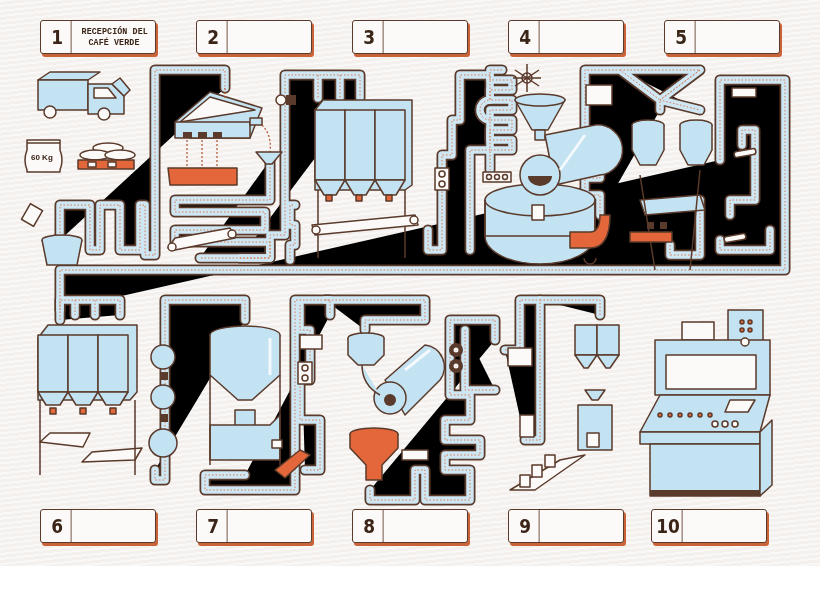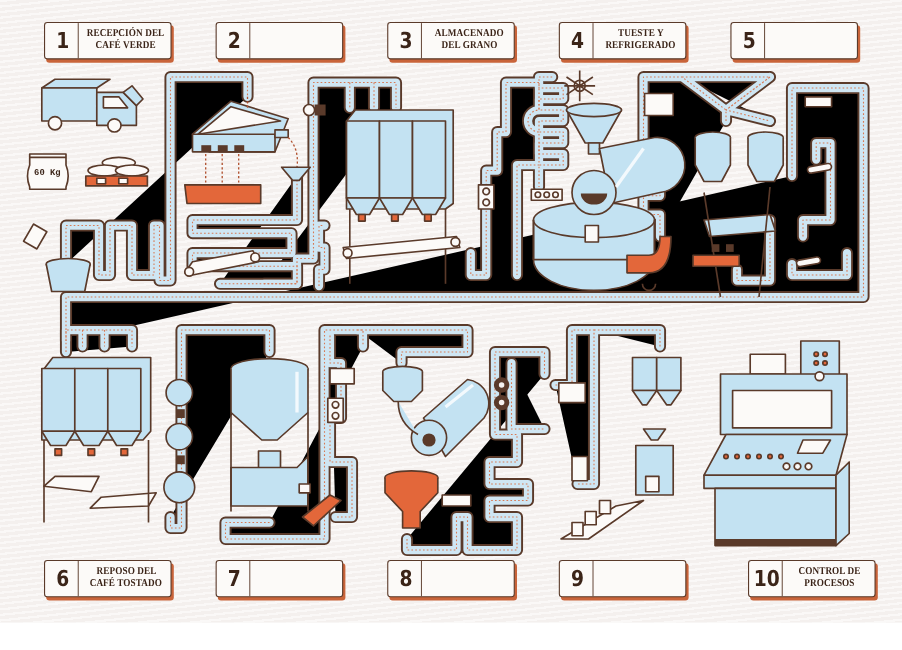--- a/index.html
+++ b/index.html
@@ -6,23 +6,23 @@
   body{width:820px;height:591px;background:#ffffff;position:relative;overflow:hidden;font-family:"DejaVu Sans Condensed","DejaVu Sans",sans-serif;}
   .canvas{position:absolute;left:0;top:0;width:820px;height:566px;
     background-color:#f4f0ee;
     background-image:repeating-linear-gradient(174deg,rgba(255,255,255,0.55) 0px,rgba(255,255,255,0.55) 2px,rgba(0,0,0,0) 2px,rgba(0,0,0,0) 5px);}
   svg.art{position:absolute;left:0;top:0;}
   .label{position:absolute;height:32px;display:flex;background:#fcfaf8;border:1.5px solid #5a3a2a;border-radius:3px;
     box-shadow:2px 3px 0 #c9643a;}
   .label .num{width:32px;display:flex;align-items:center;justify-content:center;border-right:1.5px solid #5a3a2a;
     font-family:"DejaVu Sans",sans-serif;font-weight:bold;font-size:20px;color:#3b2418;transform:scaleX(0.85);}
   .label .txt{flex:1;display:flex;flex-direction:column;align-items:center;justify-content:center;
-    font-family:Liberation Serif, serif;font-weight:bold;font-size:9.5px;line-height:11px;color:#3b2418;letter-spacing:0.1px;}
+    font-family:Liberation Mono, monospace;font-weight:bold;font-size:9.5px;line-height:11px;color:#3b2418;letter-spacing:0.1px;}
   .label .txt span{display:block;transform:scaleX(0.88);white-space:nowrap;}
-  .badge{position:absolute;font-family:Liberation Mono, monospace;font-weight:bold;font-size:8px;color:#3b2418;}
+  .badge{position:absolute;font-family:Liberation Sans, sans-serif;font-weight:bold;font-size:8px;color:#3b2418;}
 </style>
 </head>
 <body>
 
 <div class="canvas"></div>
 
 <svg class="art" width="820" height="566" viewBox="0 0 820 566">
   <defs>
     <style>
       .pipe{fill:none;stroke:#5a3a2a;stroke-width:11;stroke-linecap:round;stroke-linejoin:round;}
@@ -373,53 +373,37 @@
   <div class="txt">
       <span>RECEPCIÓN DEL</span>
       <span>CAFÉ VERDE</span>
     </div>
 </div>
 <div class="label" style="left:196px;top:20px;width:114px;">
   <div class="num">2</div>
 </div>
 <div class="label" style="left:352px;top:20px;width:114px;">
   <div class="num">3</div>
-  <div class="txt">
-      <span>ALMACENADO</span>
-      <span>DEL GRANO</span>
-    </div>
 </div>
 <div class="label" style="left:508px;top:20px;width:114px;">
   <div class="num">4</div>
-  <div class="txt">
-      <span>TUESTE Y</span>
-      <span>REFRIGERADO</span>
-    </div>
 </div>
 <div class="label" style="left:664px;top:20px;width:114px;">
   <div class="num">5</div>
 </div>
 
 <div class="label" style="left:40px;top:509px;width:114px;">
   <div class="num">6</div>
-  <div class="txt">
-      <span>REPOSO DEL</span>
-      <span>CAFÉ TOSTADO</span>
-    </div>
 </div>
 <div class="label" style="left:196px;top:509px;width:114px;">
   <div class="num">7</div>
 </div>
 <div class="label" style="left:352px;top:509px;width:114px;">
   <div class="num">8</div>
 </div>
 <div class="label" style="left:508px;top:509px;width:114px;">
   <div class="num">9</div>
 </div>
-<div class="label" style="left:680px;top:509px;width:114px;">
+<div class="label" style="left:651px;top:509px;width:114px;">
   <div class="num">10</div>
-  <div class="txt">
-      <span>CONTROL DE</span>
-      <span>PROCESOS</span>
-    </div>
 </div>
 
 <div class="badge" style="left:31px;top:153px;">60 Kg</div>
 
 </body></html>

